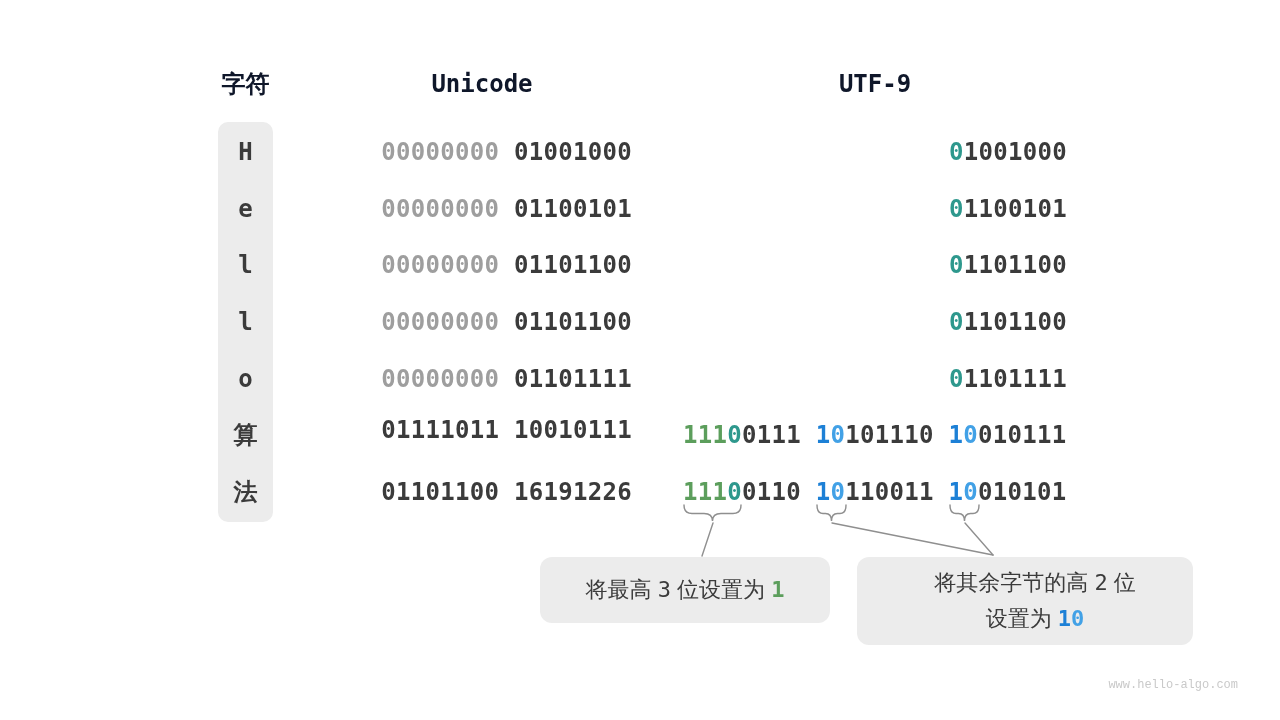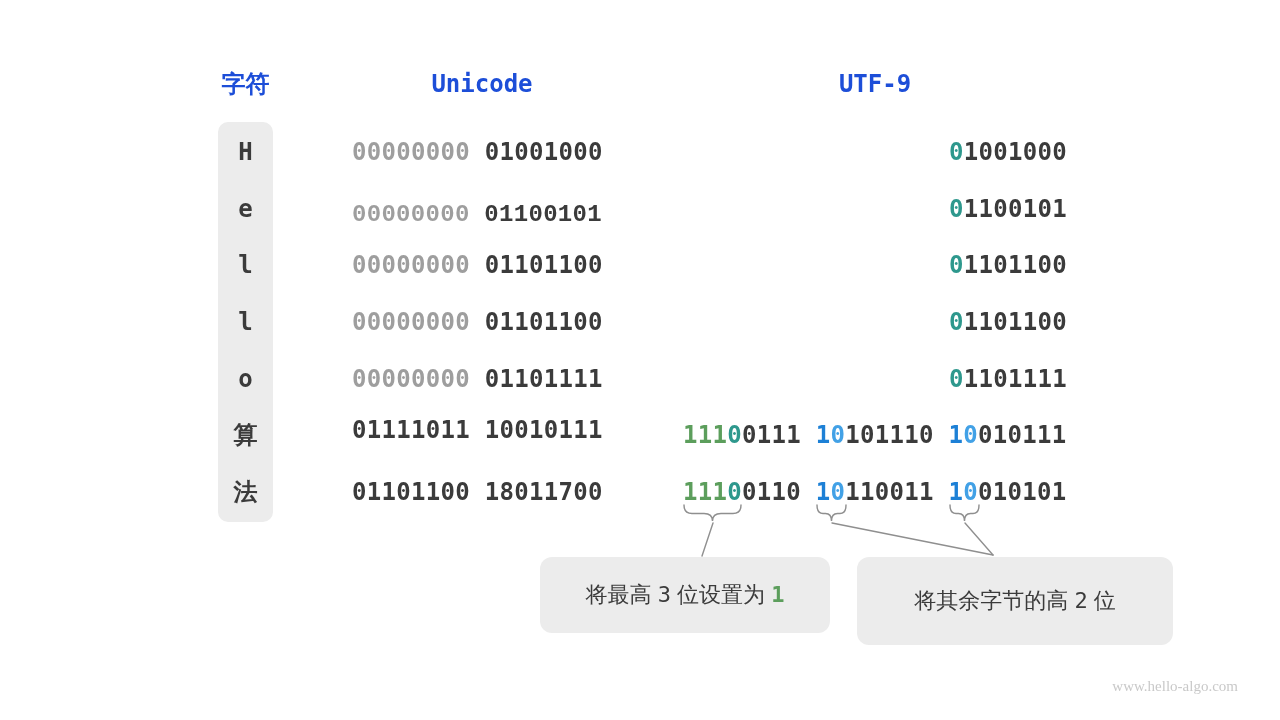--- a/index.html
+++ b/index.html
@@ -5,106 +5,107 @@
   html,body { margin:0; padding:0; }
   body {
     width:1280px; height:720px; background:#ffffff; position:relative;
     overflow:hidden; font-family:"Liberation Sans", sans-serif; color:#3b3b3b;
   }
   .mono { font-family:"DejaVu Sans Mono","Liberation Mono",monospace; }
 
   
   .col-hdr {
     position:absolute; top:68px; height:32px; line-height:32px;
-    font-size:24px; font-weight:bold; text-align:center; color:#1d4ed8;
+    font-size:24px; font-weight:bold; text-align:center; color:#0f172a;
   }
   
   .char-panel {
     position:absolute; left:218px; top:122px; width:55px; height:400px;
     background:#ececec; border-radius:10px;
   }
   
   .cell {
     position:absolute; height:32px; line-height:32px; font-size:24px;
     white-space:pre; color:#3b3b3b;
   }
   .char-cell {
     left:218px; width:55px; text-align:center; font-weight:bold;
     font-family:"DejaVu Sans Mono","Liberation Sans",sans-serif;
   }
   .bits-cell {
     font-family:"DejaVu Sans Mono","Liberation Mono",monospace;
     font-weight:bold; letter-spacing:0.3px;
   }
-  .unicode-cell { left:352px; width:280px; text-align:left; }
+  .unicode-cell { left:352px; width:280px; text-align:right; }
   .utf8-cell    { left:683px; width:384px; }
 
   
   .callout {
     position:absolute; background:#ececec; border-radius:12px;
     font-size:22px; line-height:36px; text-align:center; color:#3b3b3b;
     display:flex; flex-direction:column; justify-content:center;
   }
   .callout .num {
     font-family:"DejaVu Sans Mono","Liberation Mono",monospace;
   }
   .callout .bold { font-weight:bold; }
 
   
   #overlay { position:absolute; left:0; top:0; pointer-events:none; }
 
   .watermark {
-    position:absolute; right:42px; top:678px; font-size:15px;
-    color:#c9c9c9; font-family:Liberation Serif, serif;
+    position:absolute; right:42px; top:678px; font-size:12px;
+    color:#c9c9c9; font-family:Liberation Mono, monospace;
   }
 </style>
 </head>
 <body>
 
 <div class="col-hdr" style="left:218px;width:55px;">字符</div>
 <div class="col-hdr mono" style="left:352px;width:260px;">Unicode</div>
 <div class="col-hdr mono" style="left:683px;width:384px;">UTF-9</div>
 
 <div class="char-panel"></div>
 
 <div id="rows">
     <div class="cell char-cell" style="top: 136px;">H</div>
     <div class="cell bits-cell unicode-cell" style="top: 136px;"><span style="color: rgb(158, 158, 158);">00000000</span> <span>01001000</span></div>
     <div class="cell bits-cell utf8-cell" style="top: 136px; text-align: right;"><span><span><span style="color: rgb(46, 152, 141);">0</span></span><span>1001000</span></span></div>
     <div class="cell char-cell" style="top: 192.7px;">e</div>
-    <div class="cell bits-cell unicode-cell" style="top: 199px; font-family: Liberation Mono, monospace;"><span style="color: rgb(158, 158, 158);">00000000</span> <span>01100101</span></div>
+    <div class="cell bits-cell unicode-cell" style="top: 193px;"><span style="color: rgb(158, 158, 158);">00000000</span> <span>01100101</span></div>
     <div class="cell bits-cell utf8-cell" style="top: 192.7px; text-align: right;"><span><span><span style="color: rgb(46, 152, 141);">0</span></span><span>1100101</span></span></div>
     <div class="cell char-cell" style="top: 249.3px;">l</div>
     <div class="cell bits-cell unicode-cell" style="top: 249.3px;"><span style="color: rgb(158, 158, 158);">00000000</span> <span>01101100</span></div>
     <div class="cell bits-cell utf8-cell" style="top: 249.3px; text-align: right;"><span><span><span style="color: rgb(46, 152, 141);">0</span></span><span>1101100</span></span></div>
     <div class="cell char-cell" style="top: 306px;">l</div>
     <div class="cell bits-cell unicode-cell" style="top: 306px;"><span style="color: rgb(158, 158, 158);">00000000</span> <span>01101100</span></div>
     <div class="cell bits-cell utf8-cell" style="top: 306px; text-align: right;"><span><span><span style="color: rgb(46, 152, 141);">0</span></span><span>1101100</span></span></div>
     <div class="cell char-cell" style="top: 362.7px;">o</div>
     <div class="cell bits-cell unicode-cell" style="top: 362.7px;"><span style="color: rgb(158, 158, 158);">00000000</span> <span>01101111</span></div>
     <div class="cell bits-cell utf8-cell" style="top: 362.7px; text-align: right;"><span><span><span style="color: rgb(46, 152, 141);">0</span></span><span>1101111</span></span></div>
     <div class="cell char-cell" style="top: 419.4px;">算</div>
     <div class="cell bits-cell unicode-cell" style="top: 414px;"><span>01111011</span> <span>10010111</span></div>
     <div class="cell bits-cell utf8-cell" style="top: 419.4px; text-align: left;"><span><span><span style="color: rgb(92, 158, 92);">1</span><span style="color: rgb(92, 158, 92);">1</span><span style="color: rgb(92, 158, 92);">1</span><span style="color: rgb(46, 152, 141);">0</span></span><span>0111</span></span> <span><span><span style="color: rgb(29, 128, 214);">1</span><span style="color: rgb(66, 161, 230);">0</span></span><span>101110</span></span> <span><span><span style="color: rgb(29, 128, 214);">1</span><span style="color: rgb(66, 161, 230);">0</span></span><span>010111</span></span></div>
     <div class="cell char-cell" style="top: 476px;">法</div>
-    <div class="cell bits-cell unicode-cell" style="top: 476px;"><span>01101100</span> <span>18011700</span></div>
+    <div class="cell bits-cell unicode-cell" style="top: 476px;"><span>01101100</span> <span>16191226</span></div>
     <div class="cell bits-cell utf8-cell" style="top: 476px; text-align: left;"><span><span><span style="color: rgb(92, 158, 92);">1</span><span style="color: rgb(92, 158, 92);">1</span><span style="color: rgb(92, 158, 92);">1</span><span style="color: rgb(46, 152, 141);">0</span></span><span>0110</span></span> <span><span><span style="color: rgb(29, 128, 214);">1</span><span style="color: rgb(66, 161, 230);">0</span></span><span>110011</span></span> <span><span><span style="color: rgb(29, 128, 214);">1</span><span style="color: rgb(66, 161, 230);">0</span></span><span>010101</span></span></div>
   </div>
 
 <svg id="overlay" width="1280" height="720" viewBox="0 0 1280 720">
   <g stroke="#8f8f8f" stroke-width="1.4" fill="none" stroke-linecap="round">
     <path d="M684,505 Q684,513.5 692,513.5 L704,513.5 Q712.5,513.5 712.5,521 Q712.5,513.5 721,513.5 L733,513.5 Q741,513.5 741,505"></path>
     <path d="M817,505 Q817,513.5 823,513.5 L825.5,513.5 Q831.5,513.5 831.5,521 Q831.5,513.5 837.5,513.5 L840,513.5 Q846,513.5 846,505"></path>
     <path d="M950,505 Q950,513.5 956,513.5 L958.5,513.5 Q964.5,513.5 964.5,521 Q964.5,513.5 970.5,513.5 L973,513.5 Q979,513.5 979,505"></path>
     <path d="M713,523 L702,556"></path>
     <path d="M832,523 L993,555"></path>
     <path d="M965,523 L993,555"></path>
   </g>
 </svg>
 
-<div class="callout" id="callout-0" style="left:540px;top:557px;width:290px;height:76px;">
+<div class="callout" id="callout-0" style="left:540px;top:557px;width:290px;height:66px;">
     <div><span>将最高 </span><span class="num">3</span><span> 位设置为 </span><span class="num bold"><span style="color: rgb(92, 158, 92);">1</span></span></div>
   </div>
-<div class="callout" id="callout-1" style="left:857px;top:557px;width:316px;height:88px;">
+<div class="callout" id="callout-1" style="left:857px;top:557px;width:316px;height:88px;padding-left:20px;">
     <div><span>将其余字节的高 </span><span class="num">2</span><span> 位</span></div>
+    <div><span>设置为 </span><span class="num bold"><span style="color: rgb(29, 128, 214);">1</span><span style="color: rgb(66, 161, 230);">0</span></span></div>
   </div>
 
 <div class="watermark">www.hello-algo.com</div>
 
 </body></html>

